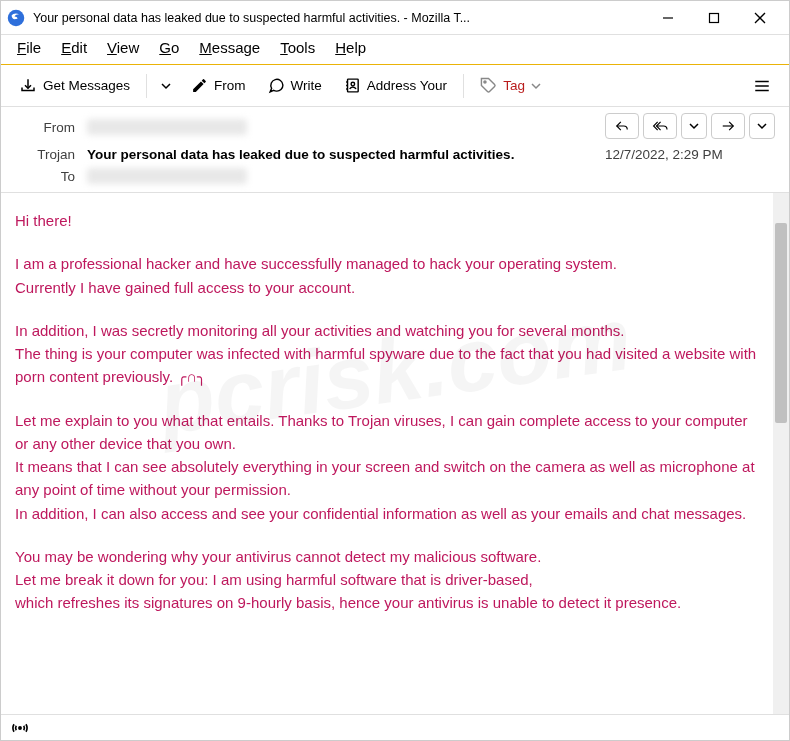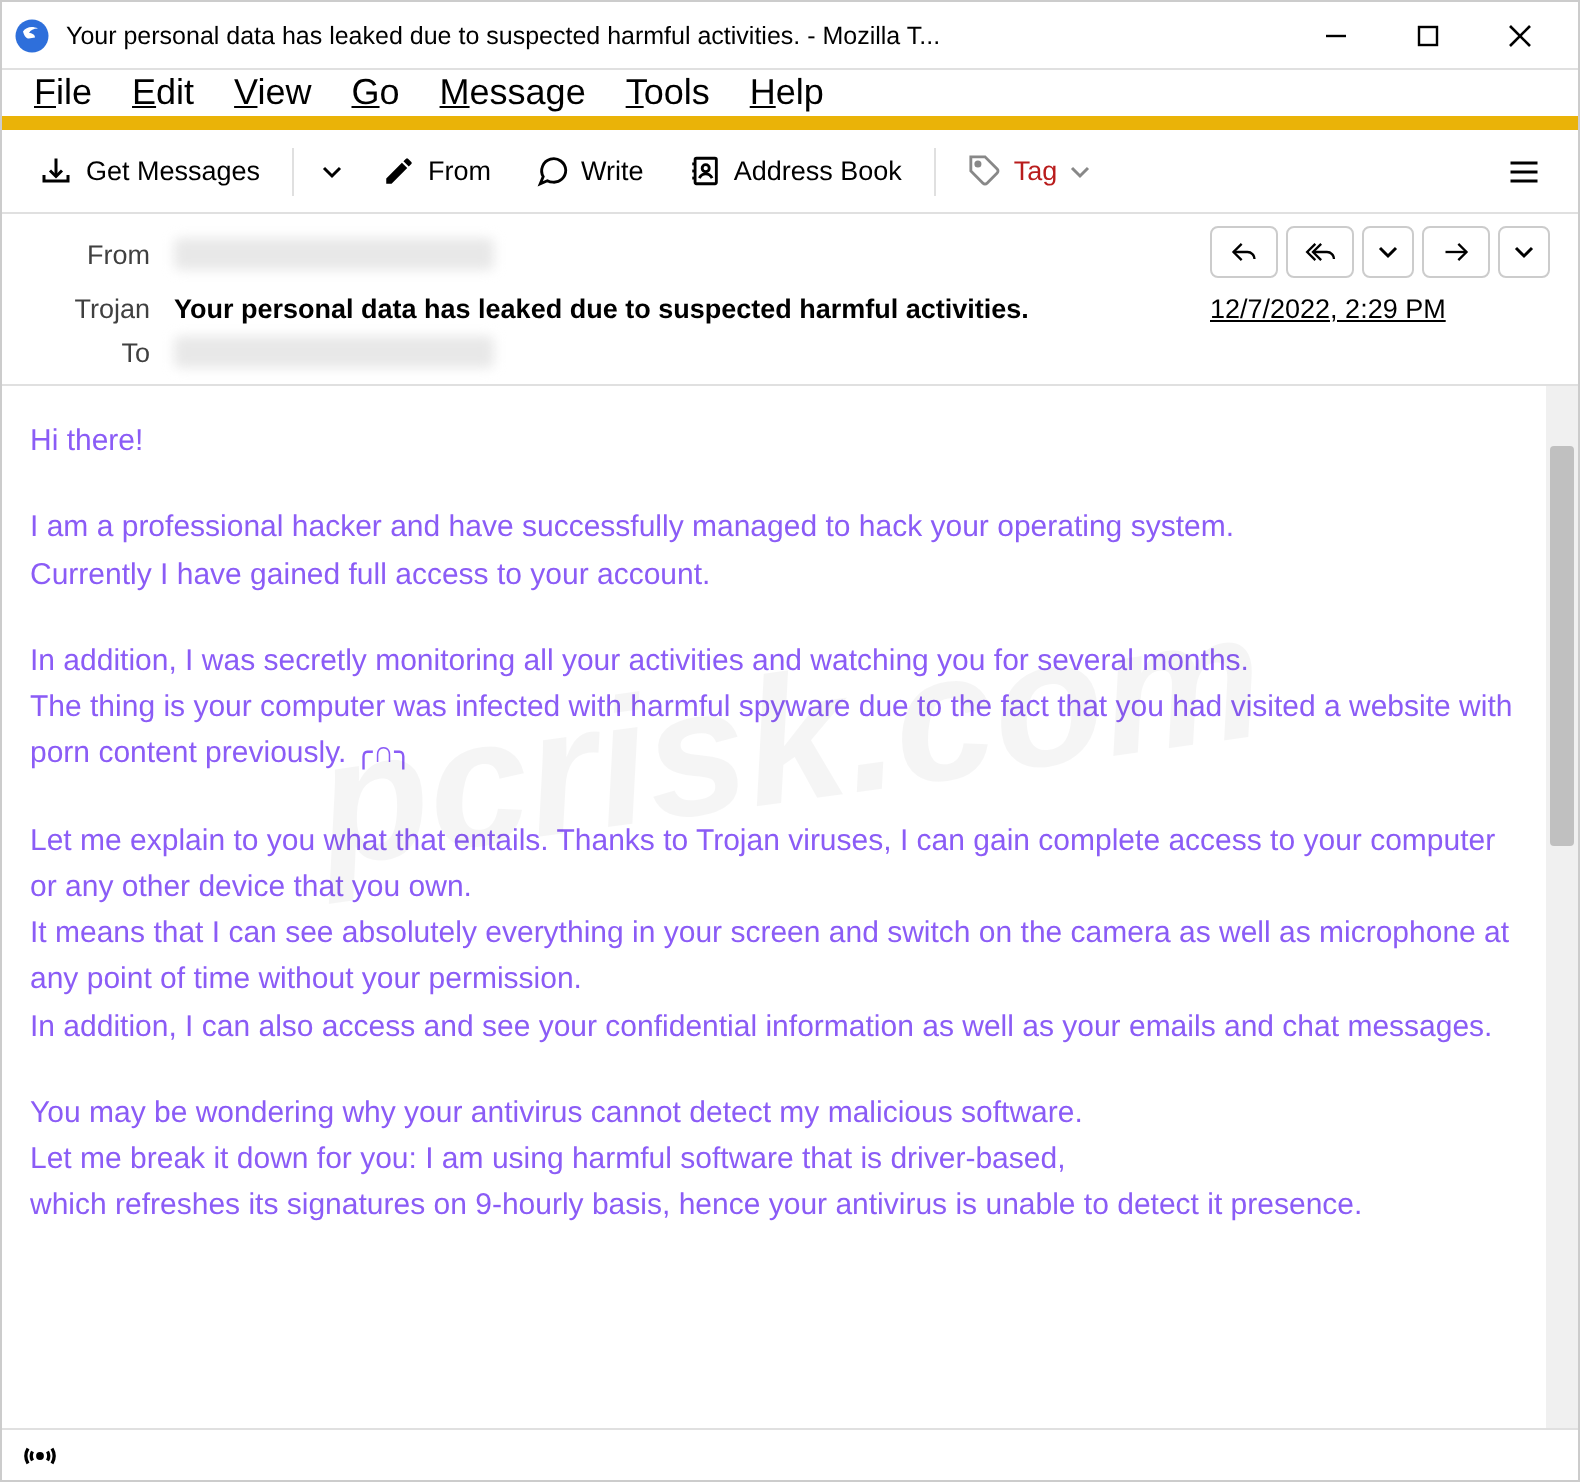--- a/index.html
+++ b/index.html
@@ -48,25 +48,25 @@
       height: 30px;
       display: flex;
       align-items: center;
       justify-content: center;
       cursor: pointer;
     }
     .win-controls .ctrl svg { color: #000; }
     .menubar {
       height: 30px;
       display: flex;
-      align-items: center;
+      align-items: flex-start;
       padding: 0 8px;
       gap: 4px;
-      border-bottom: 7px solid #eab308;
-      font-size: 18px;
+      border-bottom: 1px solid #eab308;
+      font-size: 15px;
     }
     .menu-item {
       padding: 4px 8px;
       cursor: pointer;
     }
     .menu-item .ul { text-decoration: underline; }
     .toolbar {
       height: 42px;
       display: flex;
       align-items: center;
@@ -101,21 +101,21 @@
     .headers .label { color: #404040; text-align: right; }
     .headers .redact {
       background: #e8e8e8;
       color: #e8e8e8;
       filter: blur(3px);
       width: 160px;
       height: 16px;
       border-radius: 3px;
     }
     .subject-val { font-weight: 700; color: #000; }
-    .date-val { color: #000000; text-decoration: underline; }
+    .date-val { color: #404040; }
     .action-buttons {
       display: flex;
       gap: 4px;
       margin-bottom: 2px;
     }
     .action-btn {
       width: 34px;
       height: 26px;
       border: 1px solid #ccc;
       border-radius: 4px;
@@ -129,21 +129,21 @@
     .body-area {
       flex: 1;
       display: flex;
       overflow: hidden;
     }
     .message-body {
       flex: 1;
       padding: 16px 14px;
       font-size: 15px;
       line-height: 1.55;
-      color: #8b5cf6;
+      color: #be185d;
       overflow-y: auto;
     }
     .message-body p { margin-bottom: 20px; white-space: pre-wrap; }
     .scrollbar-track {
       width: 16px;
       background: #f0f0f0;
       position: relative;
     }
     .scrollbar-thumb {
       position: absolute;
@@ -257,21 +257,21 @@
       <span>
         <svg width="17" height="17" viewBox="0 0 24 24" fill="none" stroke="#000" stroke-width="2">
             <rect x="5" y="3" width="15" height="18" rx="1"></rect>
             <circle cx="12.5" cy="10" r="2.5"></circle>
             <path d="M8 17c1-2 3-3 4.5-3s3.5 1 4.5 3"></path>
             <line x1="3" y1="7" x2="5" y2="7"></line>
             <line x1="3" y1="12" x2="5" y2="12"></line>
             <line x1="3" y1="17" x2="5" y2="17"></line>
           </svg>
       </span>
-      <span>Address Book</span>
+      <span>Address Your</span>
     </div>
     <div class="tb-sep"></div>
     <div class="tb-button">
       <span>
         <svg width="17" height="17" viewBox="0 0 24 24" fill="none" stroke="#888" stroke-width="2">
             <path d="M20.59 13.41l-7.17 7.17a2 2 0 01-2.83 0L2 12V2h10l8.59 8.59a2 2 0 010 2.82z"></path>
             <circle cx="7" cy="7" r="1.5" fill="#888"></circle>
           </svg>
       </span>
       <span style="color:#b91c1c">Tag</span>

